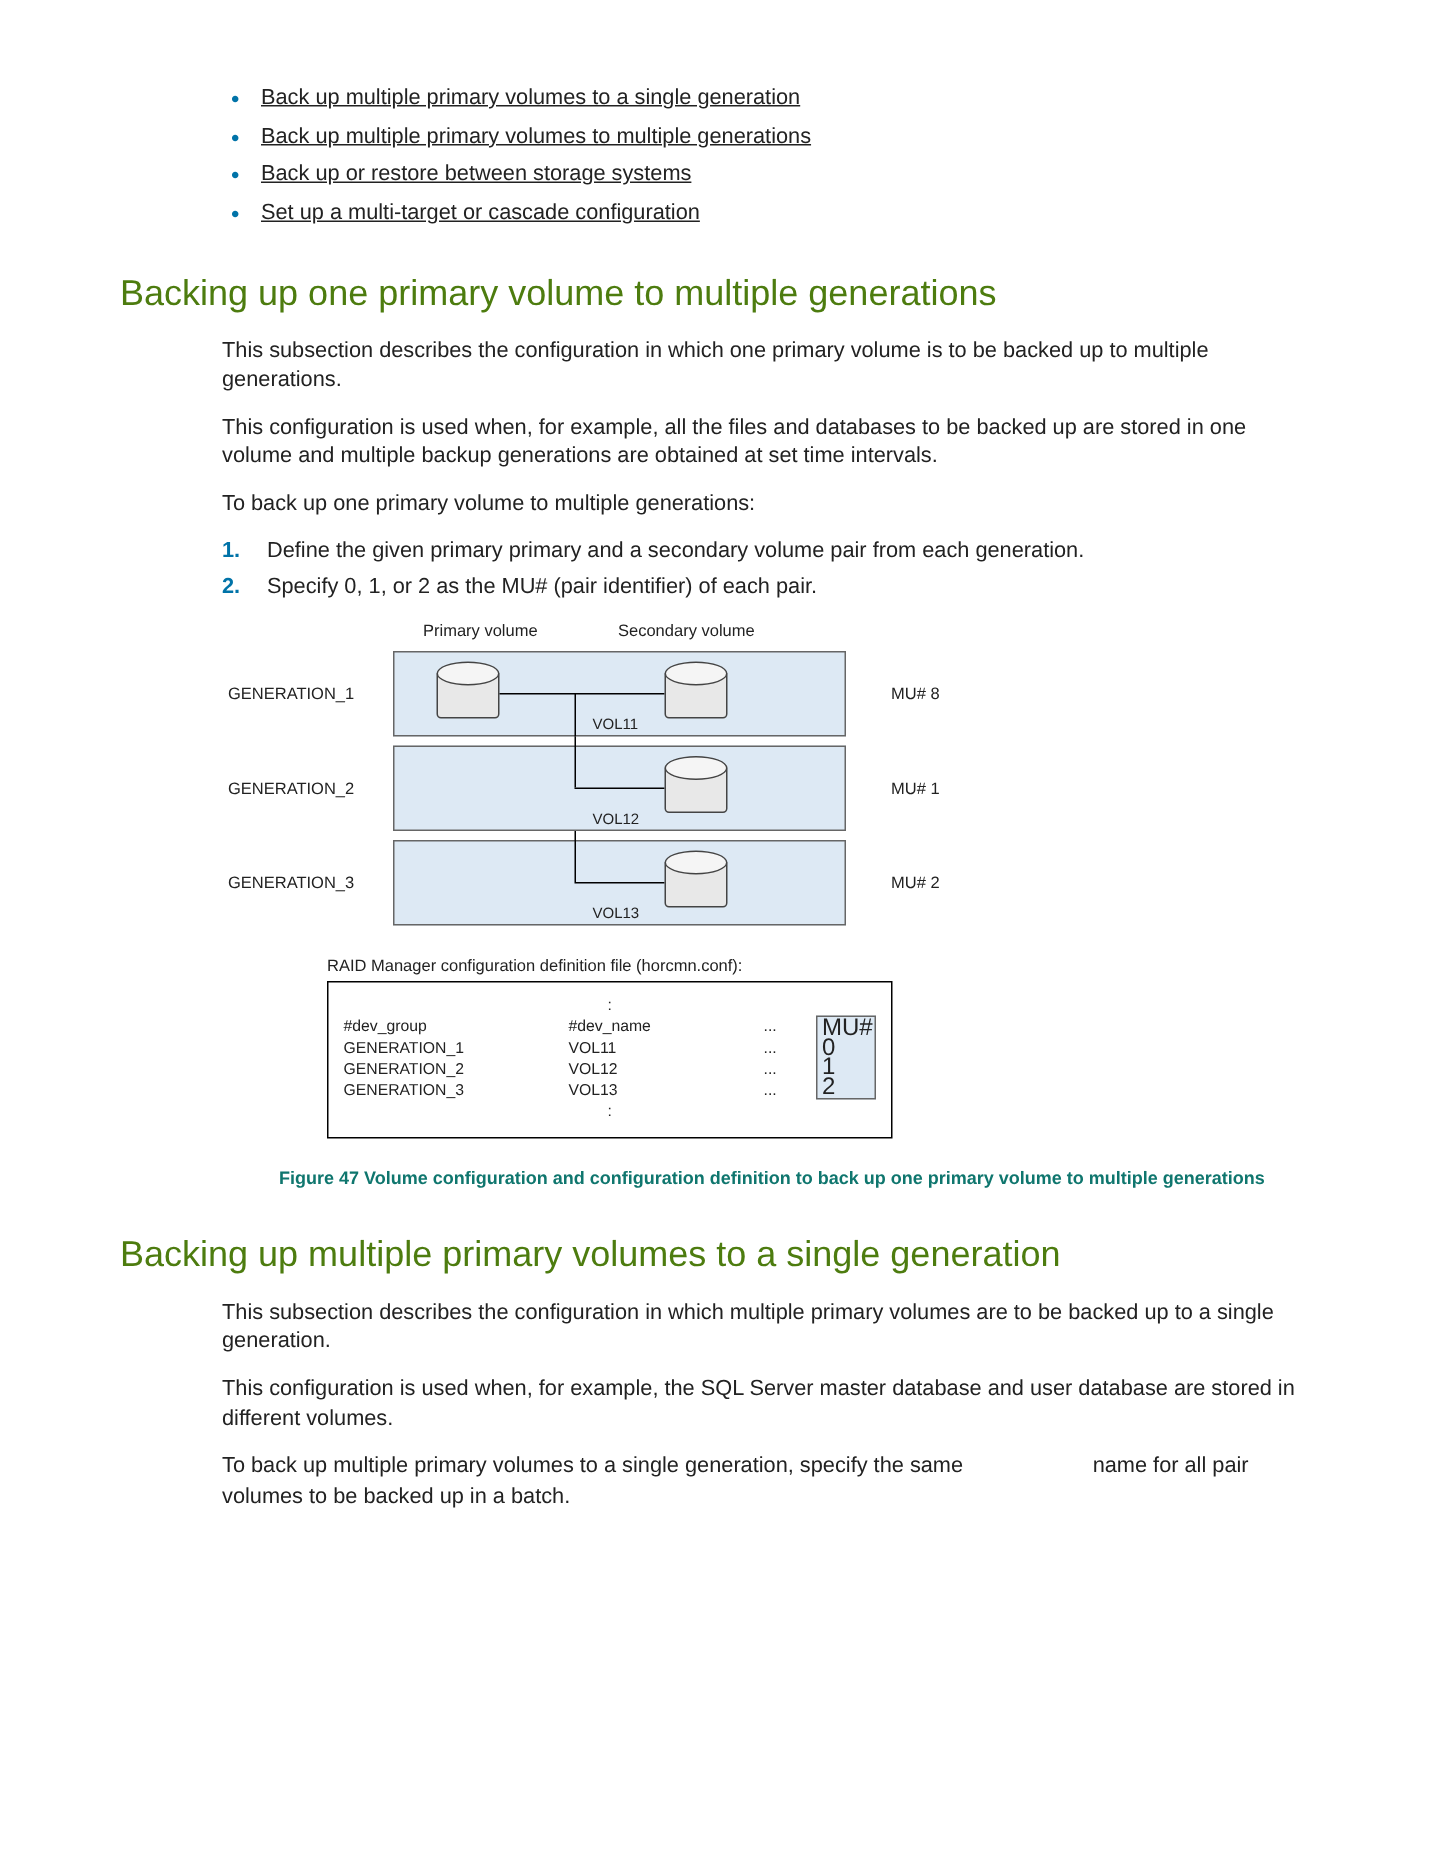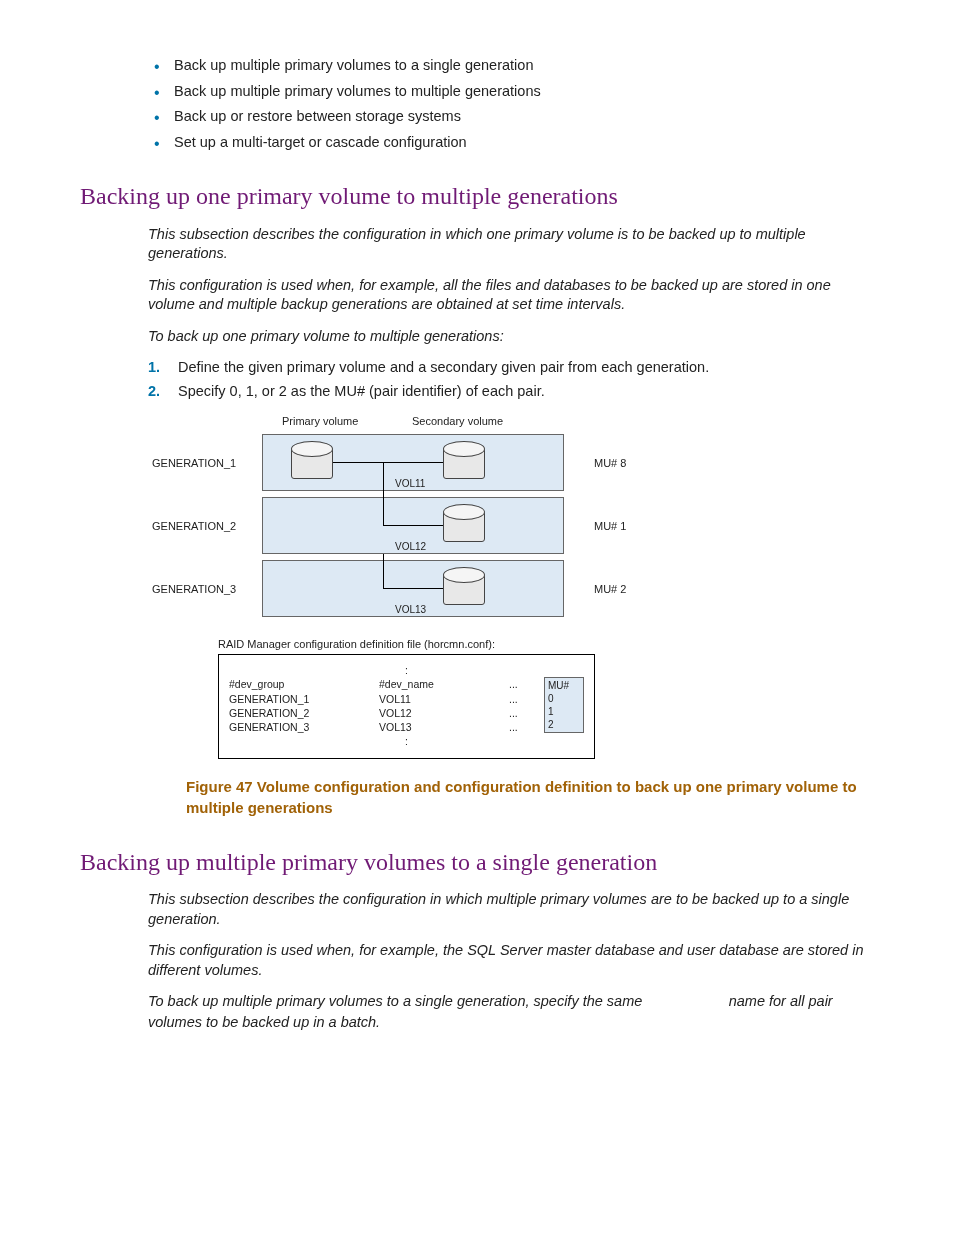--- a/index.html
+++ b/index.html
@@ -15,39 +15,39 @@
   }
   ul.bullets {
     margin: 0 0 20px 70px;
     padding: 0;
     list-style: none;
   }
   ul.bullets li {
     position: relative;
     padding-left: 24px;
     margin: 6px 0;
+    text-decoration: underline;
   }
   ul.bullets li::before {
     content: "•";
     position: absolute;
     left: 4px;
     top: 0;
     color: #0073a8;
     font-size: 16px;
   }
   h2.section {
-    font-family: Liberation Serif, serif;
+    font-family: Liberation Sans, sans-serif;
     font-size: 24px;
     font-weight: 400;
-    color: #701a75;
+    color: #4d7c0f;
     margin: 28px 0 10px 0;
   }
   .body-p {
     margin: 12px 0 12px 68px;
-    font-style: italic;
   }
   ol.steps {
     margin: 10px 0 12px 68px;
     padding: 0;
     list-style: none;
     counter-reset: step;
   }
   ol.steps li {
     counter-increment: step;
     position: relative;
@@ -58,23 +58,23 @@
     content: counter(step) ".";
     position: absolute;
     left: 0;
     top: 0;
     color: #0073a8;
     font-weight: bold;
   }
   .code-inline { font-family: "Courier New", monospace; display:inline-block; min-width:34px; }
   .fig-wrap { margin: 10px 0 15px 72px; }
   .fig-caption {
-    color: #a16207;
+    color: #0f766e;
     font-weight: bold;
-    font-size: 15px;
+    font-size: 12px;
     margin: 18px 0 10px 106px;
     max-width: 720px;
   }
   
   .diagram .top-labels { display:flex; margin-left:130px; font-family: Arial; font-size:11px; }
   .diagram .top-labels > div:first-child { width:130px; }
   .diagram .top-labels > div:last-child { width:130px; }
   .gen-row { display:flex; align-items:center; margin:6px 0; }
   .gen-label { width:110px; font-family: Arial; font-size:11px; }
   .gen-box {
@@ -93,21 +93,21 @@
   }
   .mu { margin-left: 30px; font-family: Arial; font-size:11px; min-width:58px;}
   .vol-lbl { position:absolute; font-family: Arial; font-size:10px; }
   .conn-h { position:absolute; border-top:1px solid #000; }
   .conf-title { margin: 20px 0 2px 66px; font-family: Arial; font-size:11px; }
   .conf-box {
     margin-left:66px; width:355px; border:1px solid #000; padding:8px 10px 10px 10px;
     font-family: Arial; font-size:10.5px; position:relative;
   }
   .conf-box .mu-col { position:absolute; right:10px; top:22px; width:32px;
-    background:#dde9f4; border:1px solid #666; padding:1px 3px; font-size:10px; line-height:13px;}
+    background:#dde9f4; border:1px solid #666; padding:1px 3px; font-size:16px; line-height:13px;}
   .conf-row { display:flex;gap:40px; }
   .conf-row > div:nth-child(1){ width:110px;}
   .conf-row > div:nth-child(2){ width:90px;}
   .conf-row > div:nth-child(3){ width:40px;}
   .conn-v { position:absolute; border-left:1px solid #000; }
 </style>
 </head>
 <body>
 
 <ul class="bullets">
@@ -115,21 +115,21 @@
   <li>Back up multiple primary volumes to multiple generations</li>
   <li>Back up or restore between storage systems</li>
   <li>Set up a multi-target or cascade configuration</li>
 </ul>
 
 <h2 class="section">Backing up one primary volume to multiple generations</h2>
 <p class="body-p">This subsection describes the configuration in which one primary volume is to be backed up to multiple generations.</p>
 <p class="body-p">This configuration is used when, for example, all the files and databases to be backed up are stored in one volume and multiple backup generations are obtained at set time intervals.</p>
 <p class="body-p">To back up one primary volume to multiple generations:</p>
 <ol class="steps">
-  <li>Define the given primary volume and a secondary given pair from each generation.</li>
+  <li>Define the given primary primary and a secondary volume pair from each generation.</li>
   <li>
     <span>Specify 0, 1, or 2 as the MU# (pair identifier) of each pair.</span>
   </li>
 </ol>
 
 <div class="fig-wrap diagram">
   <div class="top-labels">
     <div>Primary volume</div>
     <div>Secondary volume</div>
   </div>

